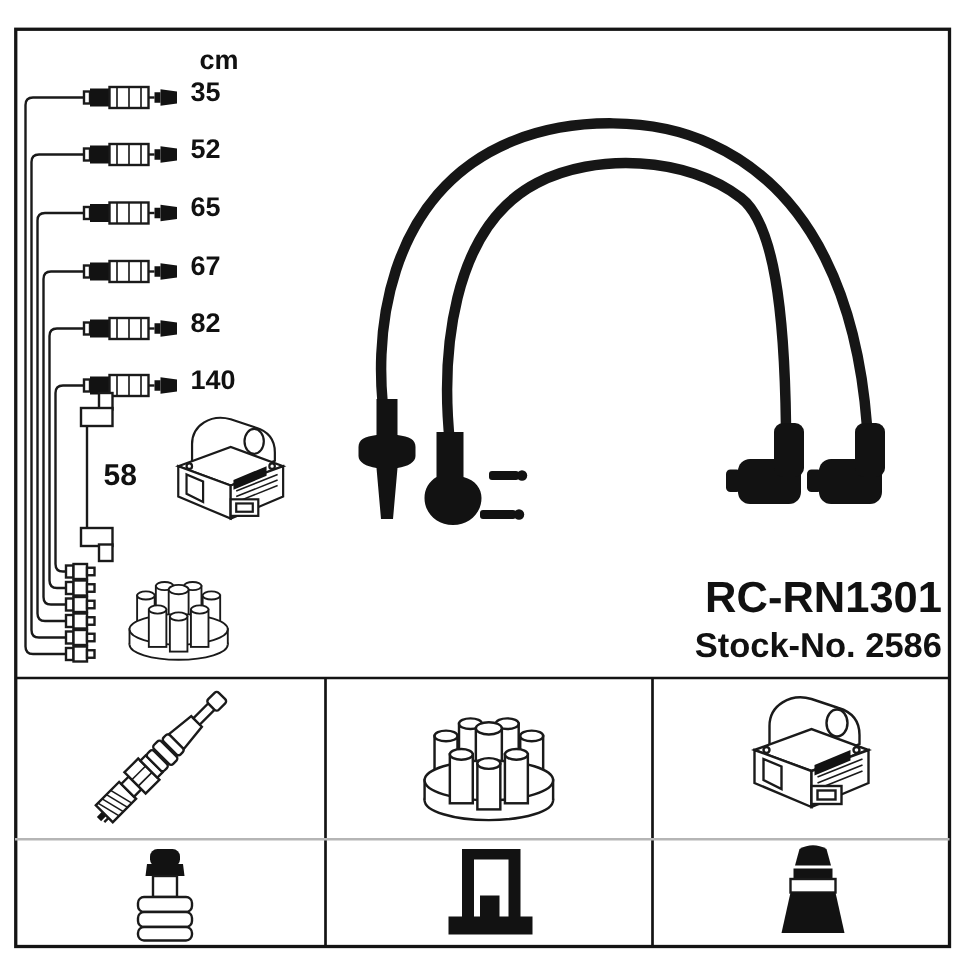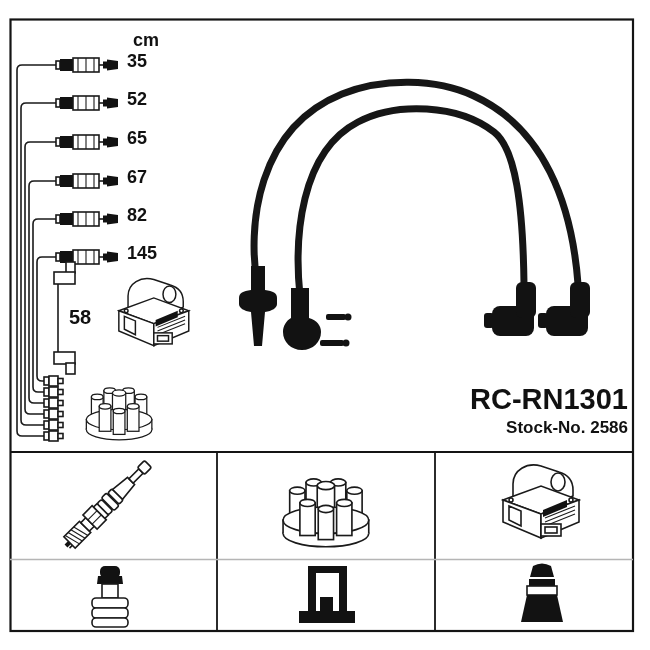--- a/index.html
+++ b/index.html
@@ -8,21 +8,21 @@
   svg{position:absolute;left:0;top:0;}
   .ln{fill:#ffffff;stroke:#1a1a1a;stroke-width:1.6;}
   .st{fill:none;stroke:#1a1a1a;stroke-width:1.6;}
   .dk{fill:#121212;stroke:none;}
   .wire{fill:none;stroke:#161616;stroke-width:7;stroke-linecap:round;}
   .thin{fill:none;stroke:#1a1a1a;stroke-width:1.1;}
   .lbl{position:absolute;font-weight:bold;line-height:1;white-space:nowrap;}
   .len{font-size:18px;left:127px;}
   .unit{font-size:18px;left:133px;top:31px;}
   .pn{font-size:29px;right:22px;top:385px;}
-  .stock{font-size:17px;right:22px;top:419px;text-align:right;}
+  .stock{font-size:23px;right:22px;top:419px;text-align:right;}
   .l58{font-size:20px;left:69px;top:307px;}
 </style>
 </head>
 <body>
 
 <div class="canvas">
 
   <svg width="650" height="650" viewBox="0 0 650 650">
     <defs>
 
@@ -203,20 +203,20 @@
   </svg>
 
   <div class="lbl unit">cm</div>
 
   <div>
     <div class="lbl len" style="top:52px">35</div>
     <div class="lbl len" style="top:90px">52</div>
     <div class="lbl len" style="top:129px">65</div>
     <div class="lbl len" style="top:168px">67</div>
     <div class="lbl len" style="top:206px">82</div>
-    <div class="lbl len" style="top:244px">145</div>
+    <div class="lbl len" style="top:244px">140</div>
   </div>
 
   <div class="lbl l58">58</div>
 
   <div class="lbl pn">RC-RN1301</div>
   <div class="lbl stock">Stock-No. 2586</div>
 </div>
 
 </body></html>

